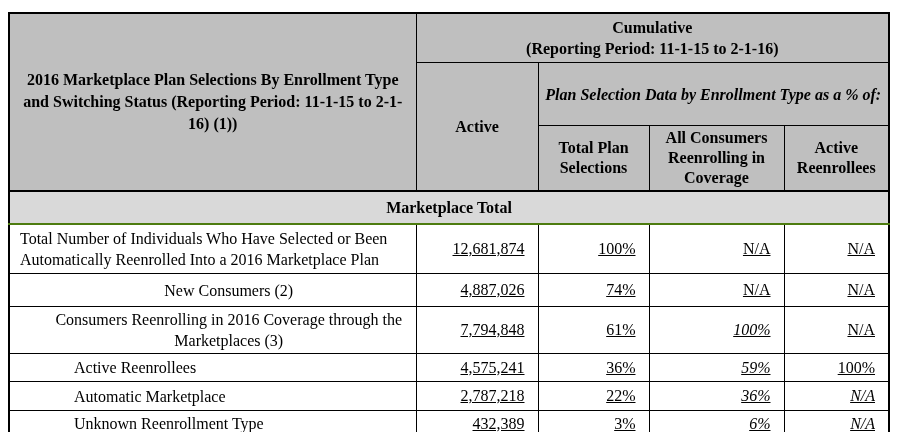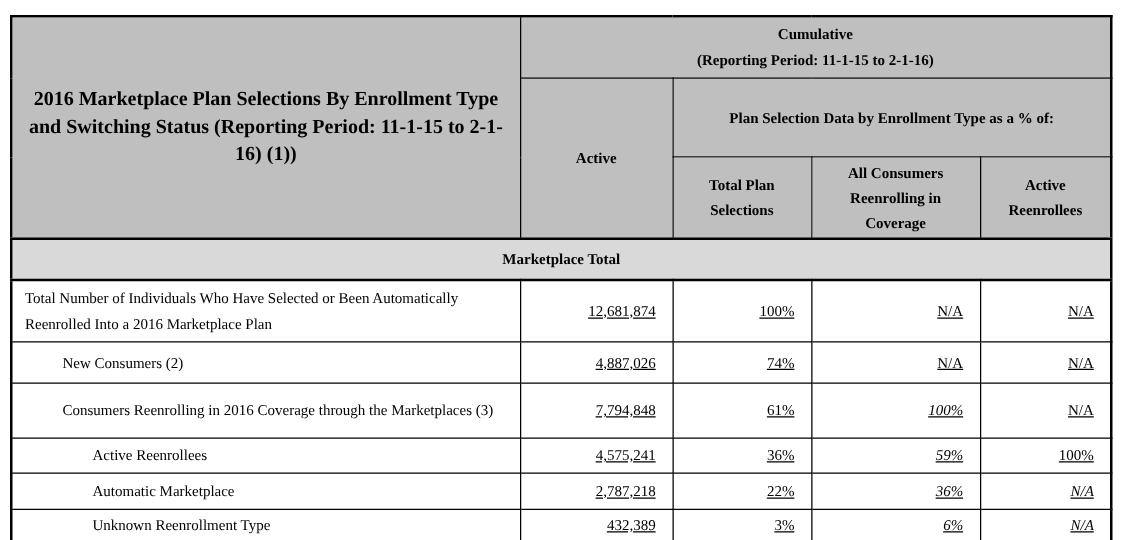--- a/index.html
+++ b/index.html
@@ -19,57 +19,57 @@
   }
   table.enrollment {
     border-collapse: collapse;
     table-layout: fixed;
     width: 880px;
     border: 2px solid #000;
     background: #ffffff;
   }
   th, td {
     border: 1px solid #000;
-    font-size: 12px;
+    font-size: 16px;
     vertical-align: middle;
     overflow: hidden;
   }
   thead th {
     background: #bfbfbf;
     font-weight: bold;
     text-align: center;
     padding: 2px 6px;
   }
   th.title-cell {
     text-align: center;
     padding: 8px 12px;
     line-height: 22px;
     font-size: 16px;
   }
   th.cumulative-cell { height: 44px; line-height: 21px; }
   th.number-cell { }
-  th.pct-group-cell { height: 58px; line-height: 21px; }
+  th.pct-group-cell { height: 58px; line-height: 21px; font-style: italic; }
   th.subhead { height: 53px; line-height: 20px; padding: 2px 8px; }
   .cum-line { display: block; }
 
   tr.section-row td {
     background: #d9d9d9;
     font-weight: bold;
     text-align: center;
     border-top: 2px solid #000;
-    border-bottom: 2px solid #000000;
+    border-bottom: 2px solid #4d7c0f;
     height: 29px;
   }
   tbody td.label {
     text-align: left;
     padding: 2px 8px 2px 10px;
     line-height: 21px;
     margin-left: 19px;
   }
-  tbody td.label.ind-1 { padding-left: 40px; }
+  tbody td.label.ind-1 { padding-left: 40px; text-align: center; }
   tbody td.label.ind-2 { padding-left: 64px; }
   tbody td.val {
     text-align: right;
     padding: 2px 13px 2px 4px;
     white-space: nowrap;
     text-decoration: underline;
   }
   .italic { font-style: italic; }
   tr.r1 td { height: 44px; }
   tr.r2 td { height: 28px; }

